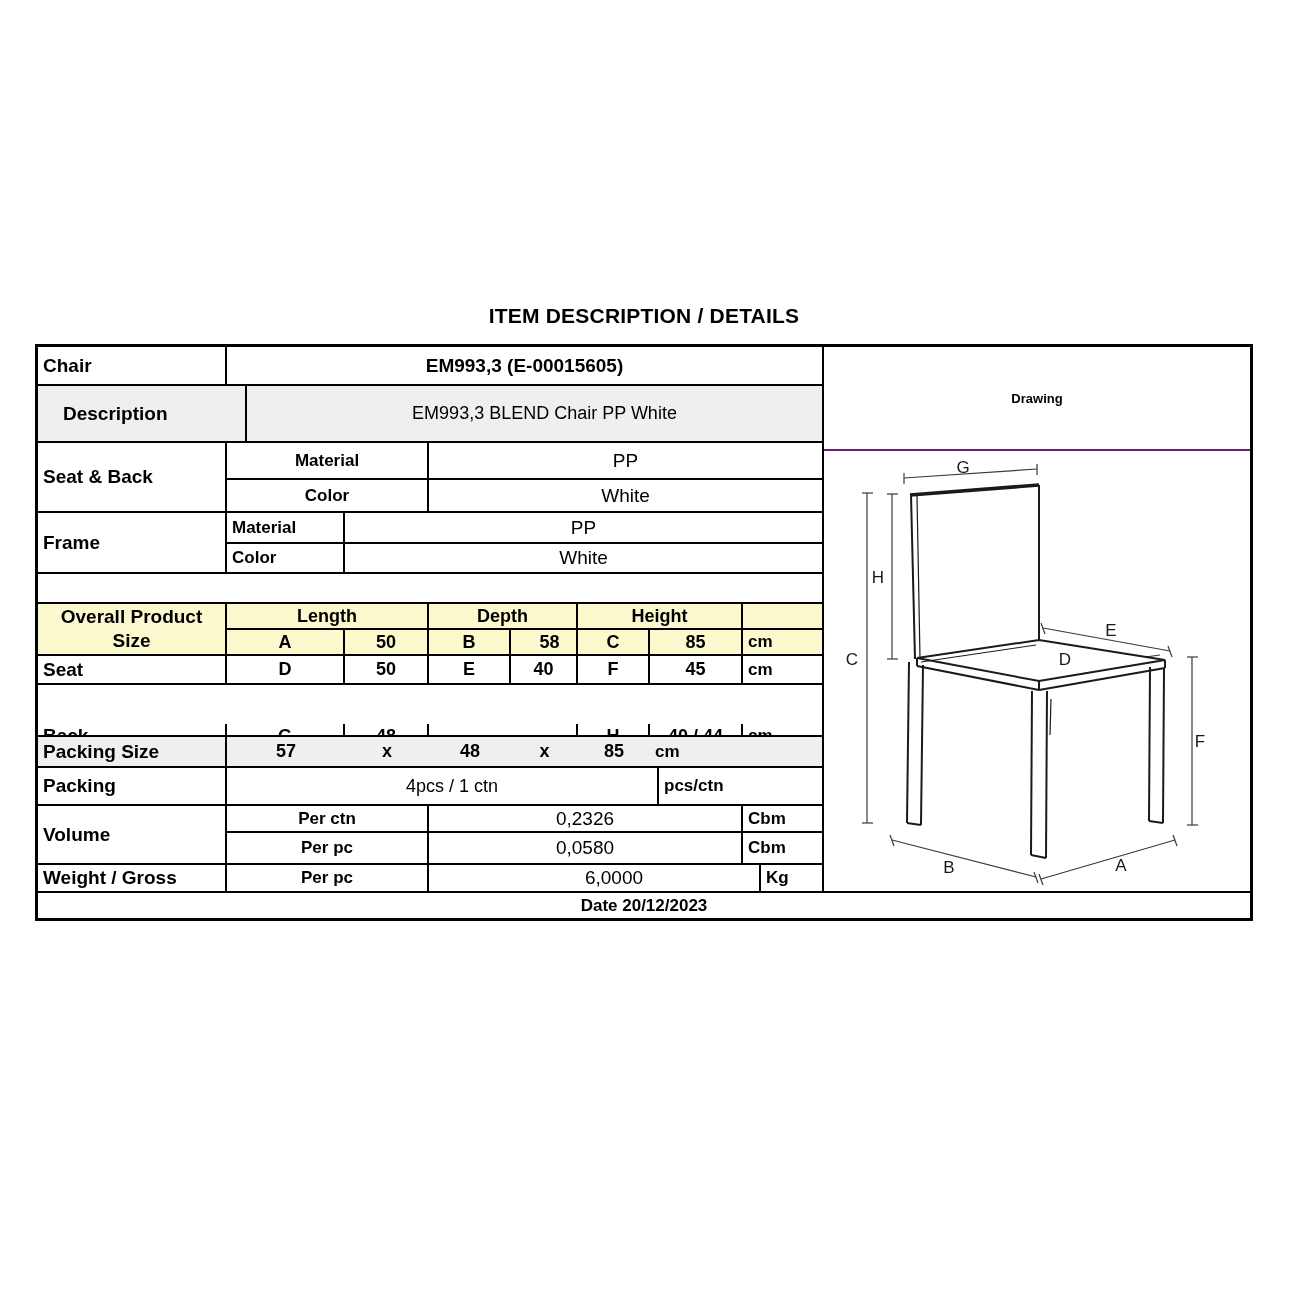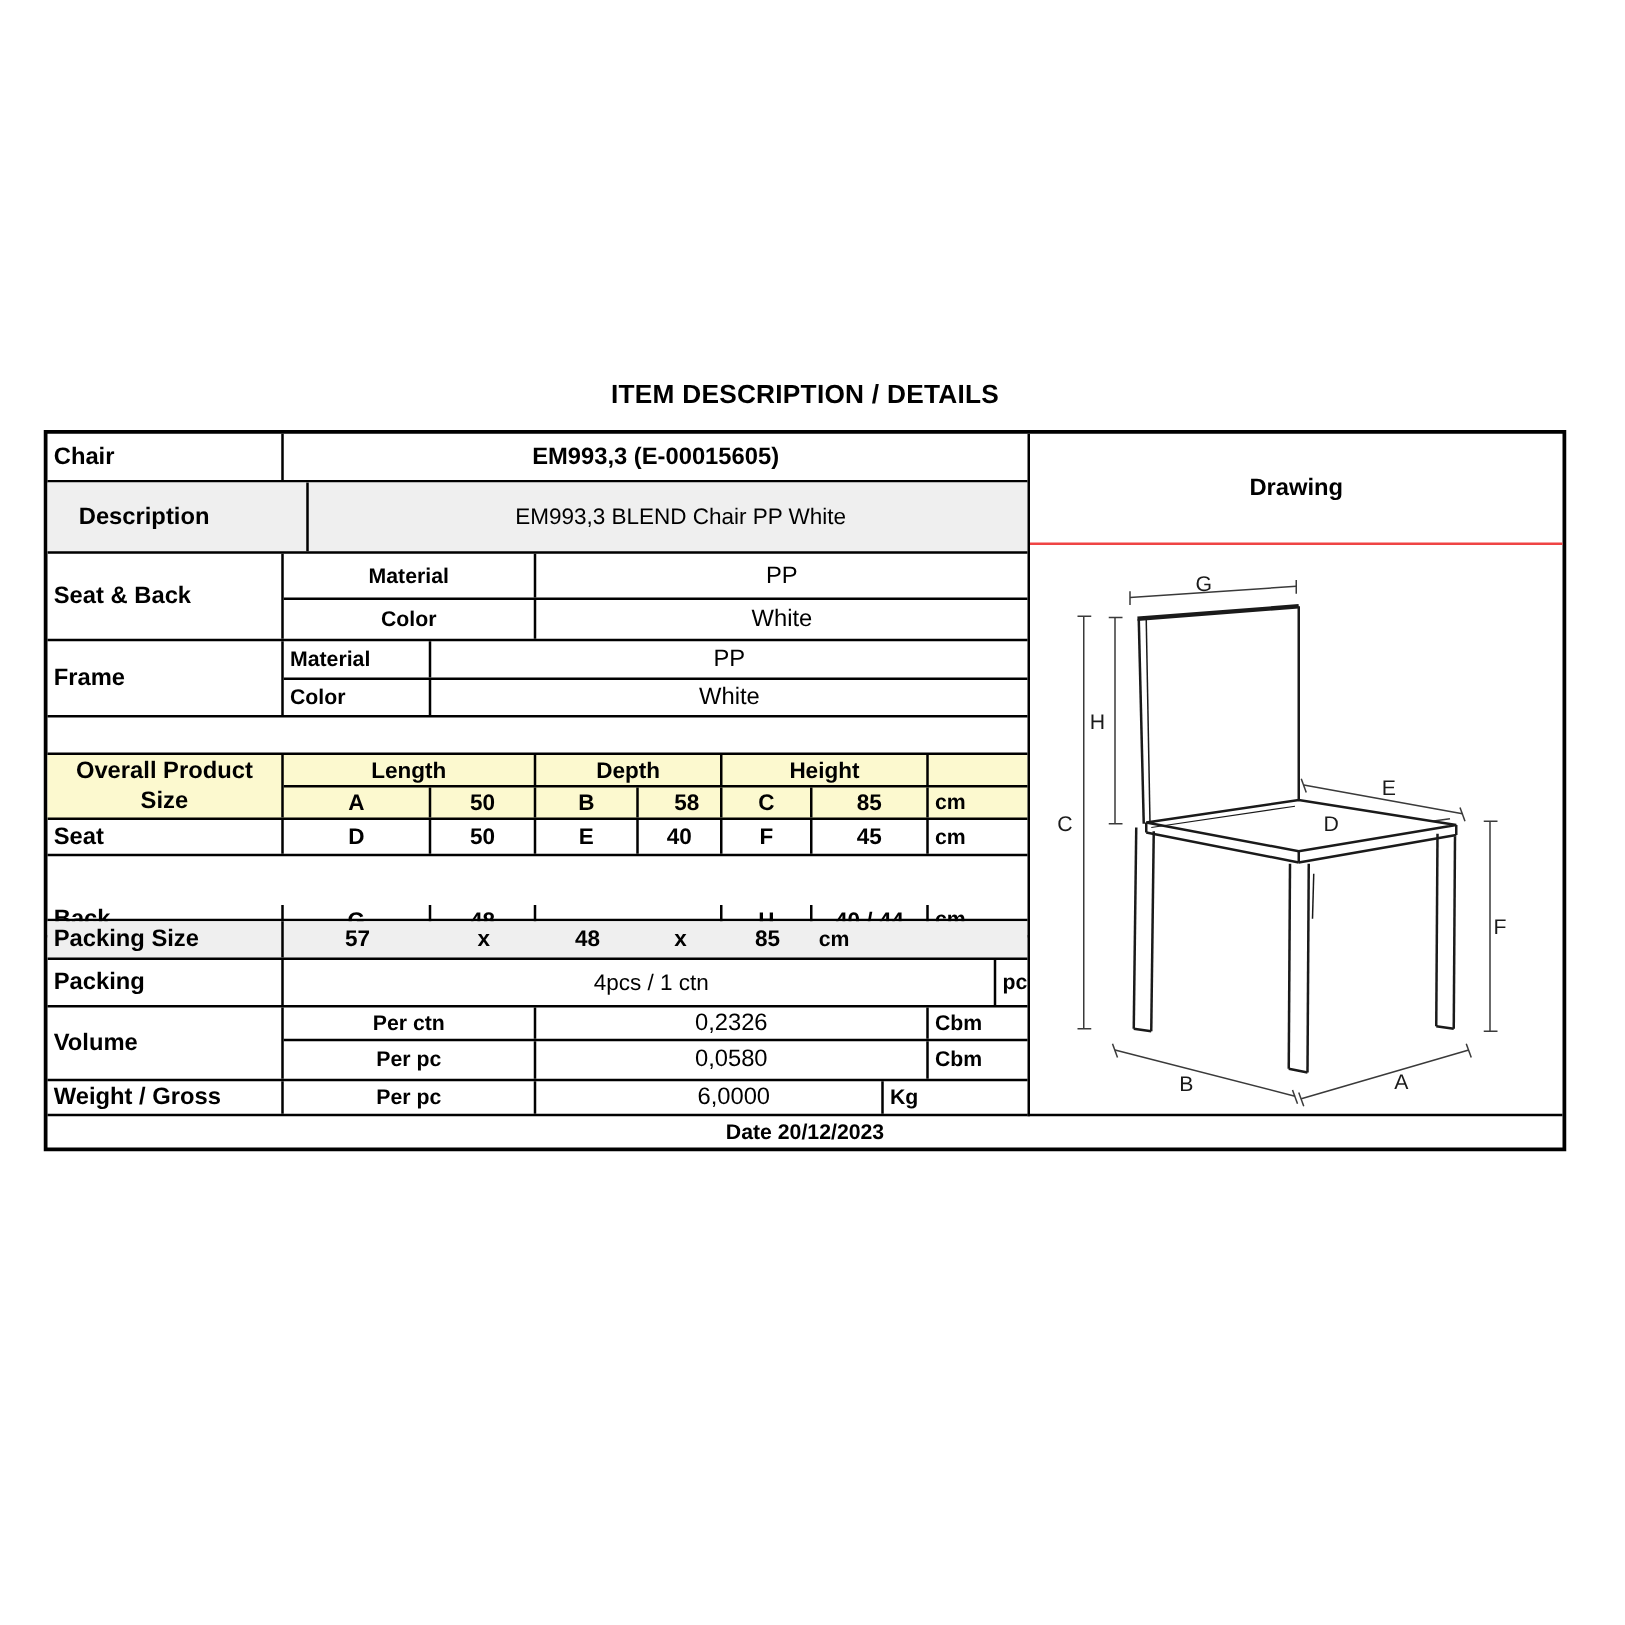--- a/index.html
+++ b/index.html
@@ -19,22 +19,22 @@
   .b18{font-size:18px;font-weight:bold;}
   .b17{font-size:17px;font-weight:bold;}
   .r18{font-size:18px;font-weight:normal;padding-left:20px;}
   .r19{font-size:19px;font-weight:normal;}
   .gray{background:#efefef;}
   .yellow{background:#fcf9cf;}
   .col{display:flex;flex-direction:column;flex:1;}
   .subrow{display:flex;box-sizing:border-box;}
   #drawing-panel{position:absolute;left:784px;top:0;width:428px;height:546px;
       border-left:2px solid #000;border-bottom:2px solid #000;box-sizing:border-box;}
-  #drawing-header{height:89px;border-bottom:2px solid #ef4444;box-sizing:border-box;
-      display:flex;align-items:center;justify-content:center;font-size:19px;font-weight:bold;}
+  #drawing-header{height:104px;border-bottom:2px solid #701a75;box-sizing:border-box;
+      display:flex;align-items:center;justify-content:center;font-size:13px;font-weight:bold;}
   #chair-svg{position:absolute;left:0;top:96px;}
   .dimtxt{font-size:17px;fill:#1a1a1a;font-family:"Liberation Sans",sans-serif;}
 </style>
 </head>
 <body>
 
 <div id="page">
 
   <div id="doc-title">ITEM DESCRIPTION / DETAILS</div>
 
@@ -132,21 +132,21 @@
       <div class="c b18" style="width:118px;">57</div>
       <div class="c b18" style="width:84px;">x</div>
       <div class="c b18" style="width:82px;">48</div>
       <div class="c b18" style="width:67px;">x</div>
       <div class="c b18" style="width:72px;">85</div>
       <div class="c left b17" style="width:93px;">cm</div>
     </div>
 
     <div class="row" style="top:421px;height:38px;width:784px;">
       <div class="c br left lbl" style="width:189px;">Packing</div>
-      <div class="c br r18" style="width:570px;">4pcs / 1 ctn</div>
+      <div class="c br r18" style="width:432px;">4pcs / 1 ctn</div>
       <div class="c left b17" style="flex:1;">pcs/ctn</div>
     </div>
 
     <div class="row" style="top:459px;height:59px;width:784px;">
       <div class="c br left lbl" style="width:189px;">Volume</div>
       <div class="col">
         <div class="subrow bb" style="height:27px;">
           <div class="c br b17" style="width:202px;">Per ctn</div>
           <div class="c br r19" style="width:314px;">0,2326</div>
           <div class="c left b17" style="flex:1;">Cbm</div>
@@ -155,21 +155,21 @@
           <div class="c br b17" style="width:202px;">Per pc</div>
           <div class="c br r19" style="width:314px;">0,0580</div>
           <div class="c left b17" style="flex:1;">Cbm</div>
         </div>
       </div>
     </div>
 
     <div class="row" style="top:518px;height:28px;width:784px;">
       <div class="c br left lbl" style="width:189px;">Weight / Gross</div>
       <div class="c br b17" style="width:202px;">Per pc</div>
-      <div class="c br r19" style="width:278px;padding-left:40px;">6,0000</div>
+      <div class="c br r19" style="width:332px;padding-left:40px;">6,0000</div>
       <div class="c left b17" style="flex:1;">Kg</div>
     </div>
 
     <div class="row" style="top:546px;height:25px;width:1212px;border-bottom:none;">
       <div class="c b17" style="flex:1;">Date 20/12/2023</div>
     </div>
 
     <div id="drawing-panel">
       <div id="drawing-header">Drawing</div>
       <svg id="chair-svg" width="425" height="448" viewBox="0 0 425 448">

